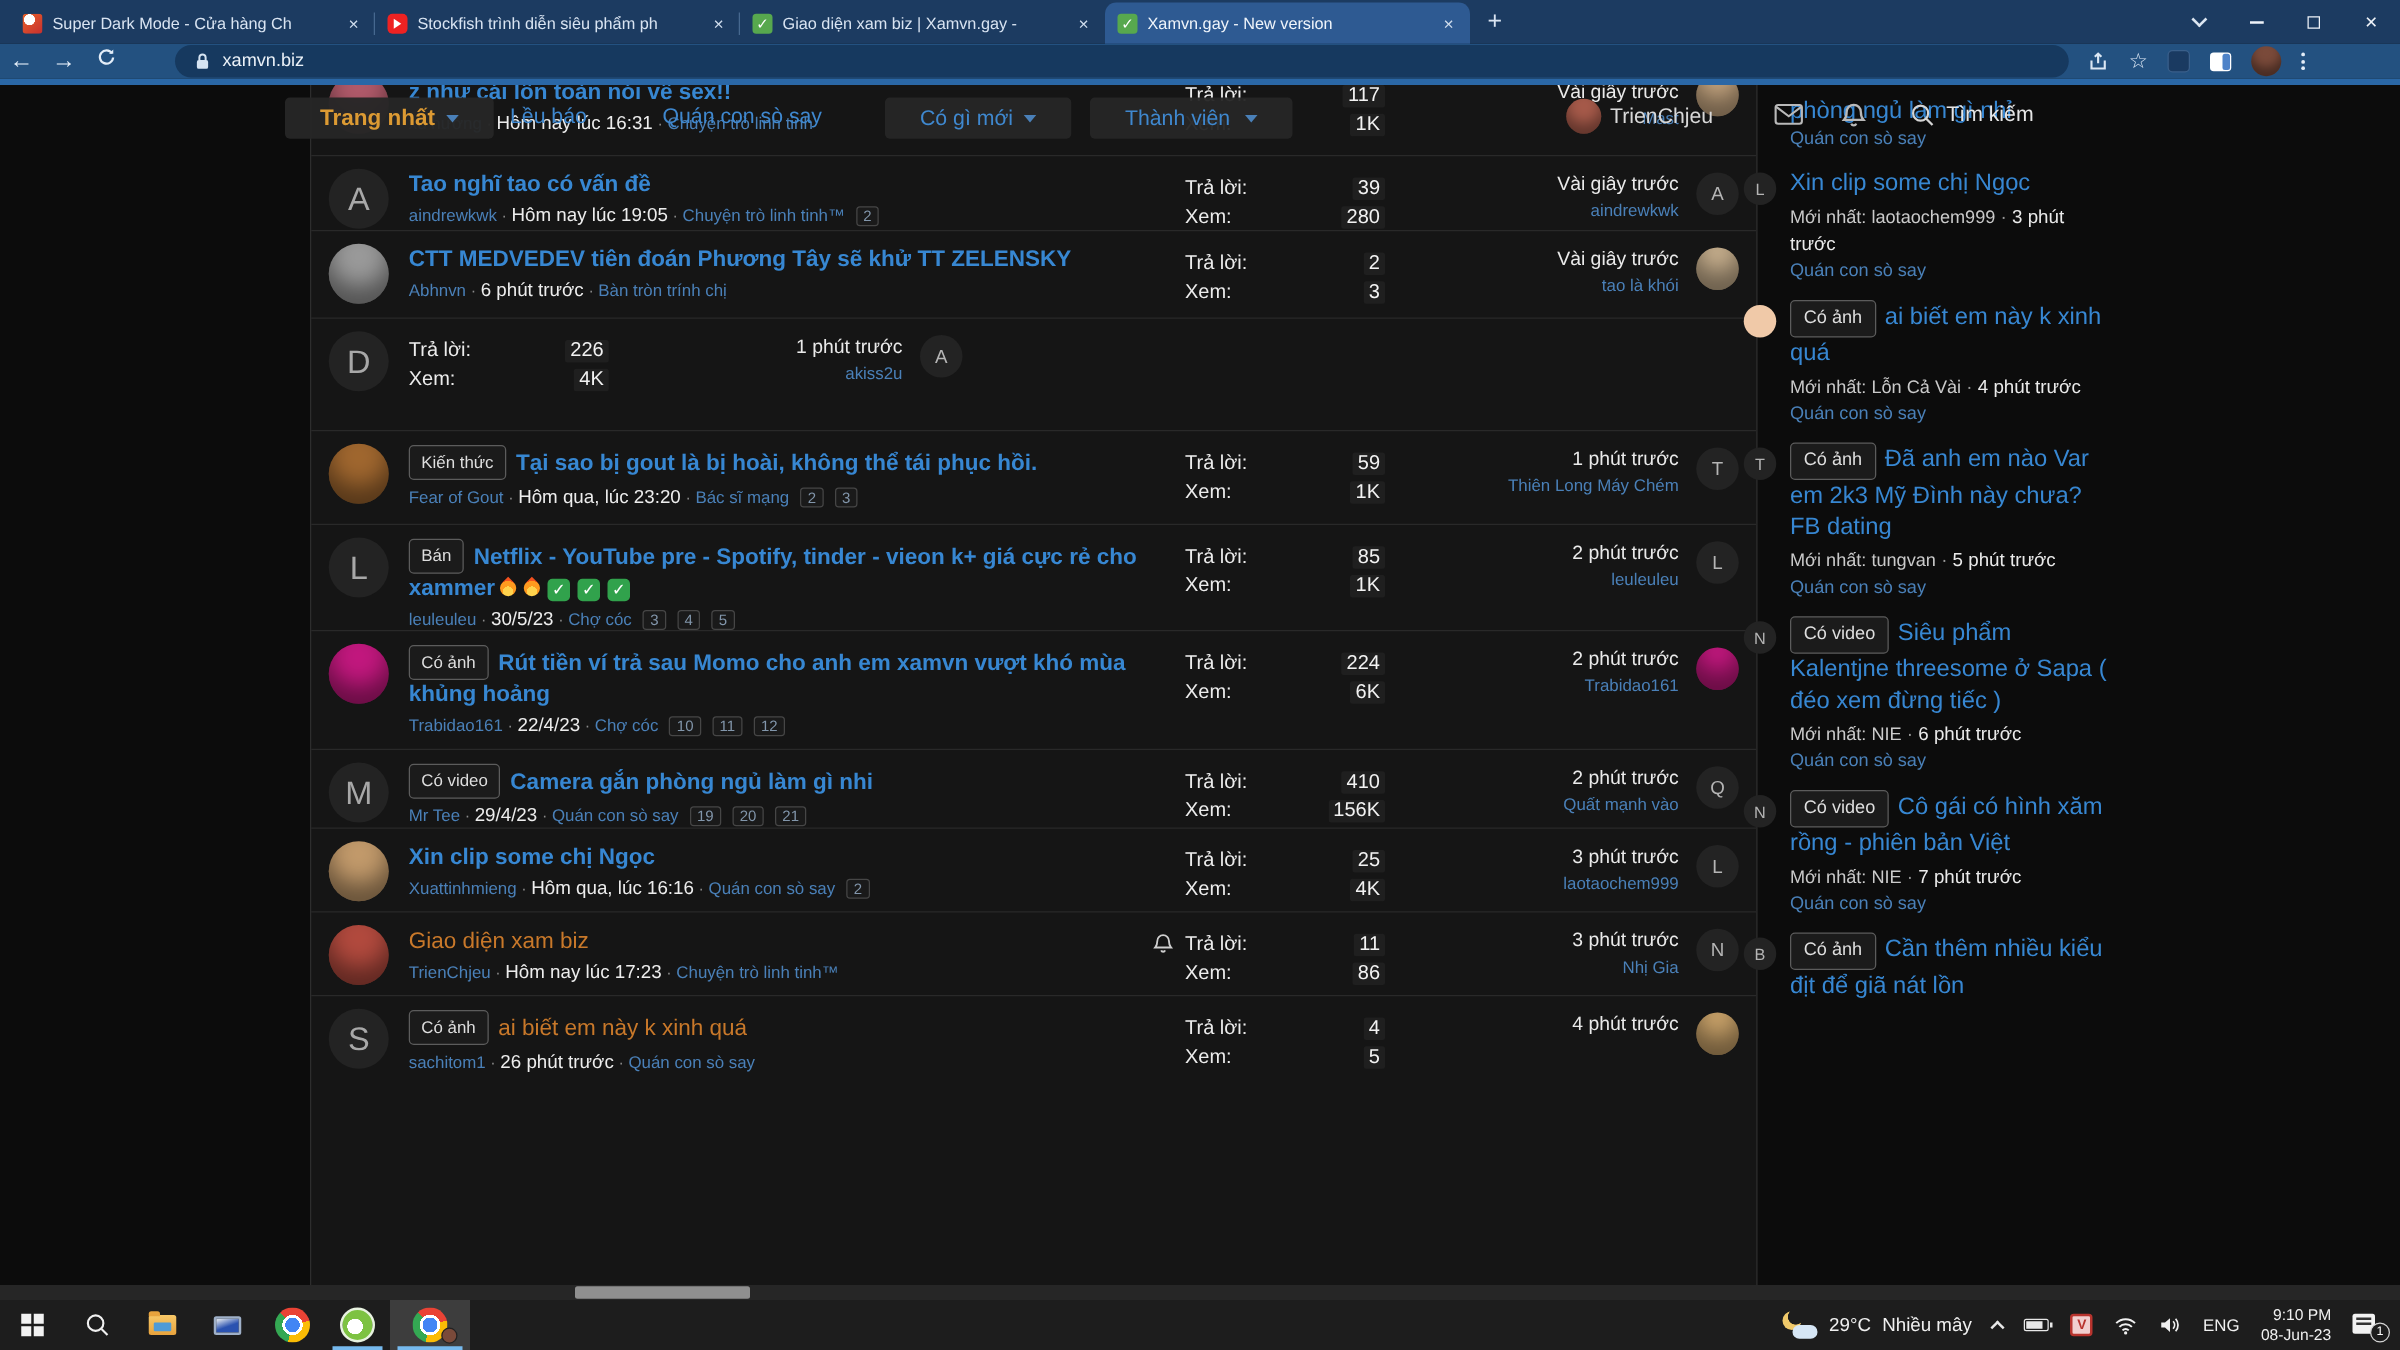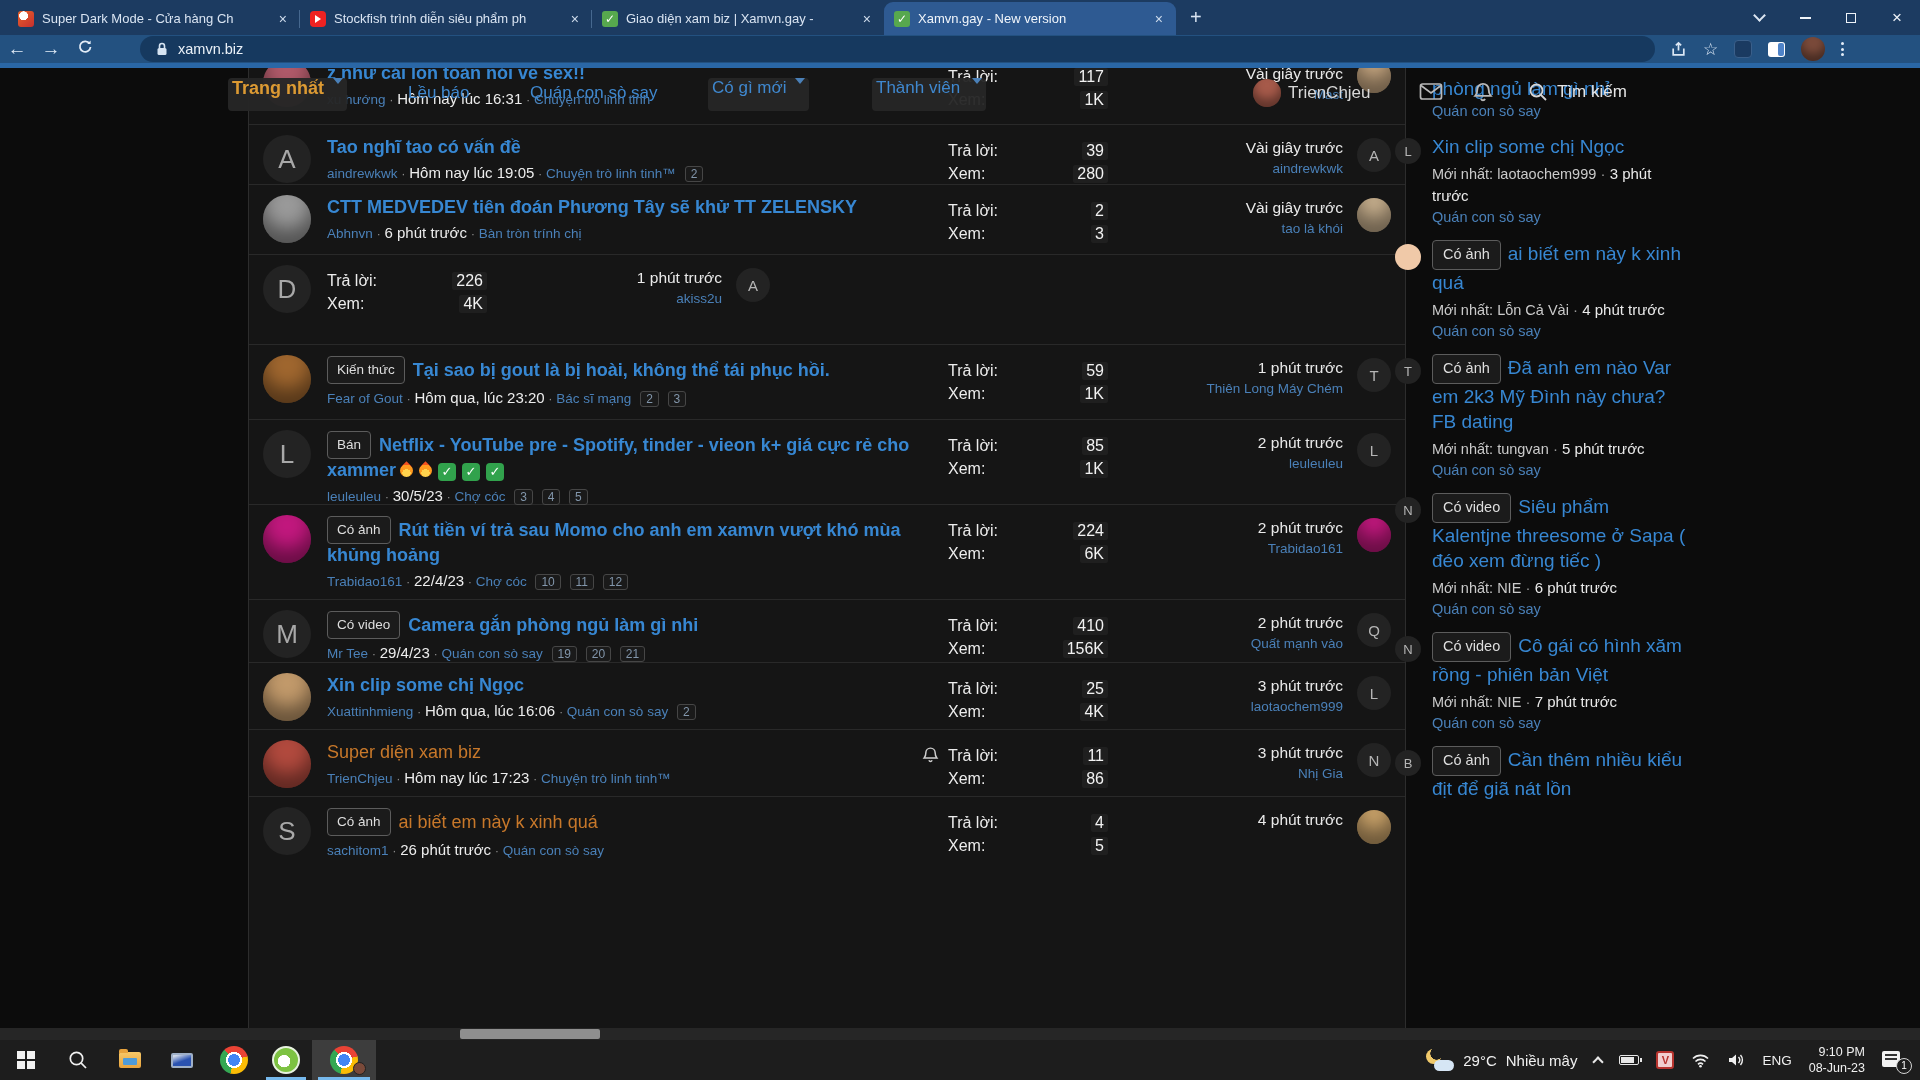--- a/index.html
+++ b/index.html
@@ -70,21 +70,21 @@
   .ltime { font-size:15.5px; color:#eaeaea; }
   .luser { font-size:13.5px; color:#4a80b8; margin-top:4px; }
   .bellic { width:26px; flex:none; padding-top:8px; color:#cfcfcf; }
   .bchip:empty,.pg:empty,.luser:empty,.sbadge:empty,.stime:empty,.slatest:empty,.slab2:empty,.sforum:empty{display:none;}
 
   .ico-fire { display:inline-block; width:13px; height:13px; margin:0 2px -1px 4px; border-radius:50% 0 50% 50%; transform:rotate(-45deg); background:radial-gradient(circle at 35% 65%,#ffd34d 0 35%,#ff9a1f 35% 70%,#f4511e 70% 100%); }
   .ico-check { display:inline-block; width:18px; height:18px; margin:0 2px -3px 4px; border-radius:4px; background:#31a24c; color:#fff; font-size:13px; font-weight:bold; text-align:center; line-height:18px; }
 
   
   .fheader { position:absolute; left:0; top:10px; width:1920px; height:34px; z-index:30; font-size:17px; }
-  .fh-chip { position:absolute; top:0; height:33px; display:flex; gap:9px; background:rgba(38,38,38,.96); border-radius:4px; padding:0 4px; color:#3f88cf; }
+  .fh-chip { position:absolute; top:0; height:33px; display:flex; align-items:center; gap:9px; background:rgba(38,38,38,.96); border-radius:4px; padding:0 28px; color:#3f88cf; }
   .fh-link { position:absolute; top:5px; color:#3f88cf; }
   .fh-orange { color:#dc9a33; font-weight:bold; font-size:18px; }
   .caret { width:0; height:0; border-left:5px solid transparent; border-right:5px solid transparent; border-top:6px solid #4a80b8; }
   .fh-user { position:absolute; left:1253px; top:1px; display:flex; align-items:center; gap:7px; color:#d8d8d8; }
   .fh-user .uav { width:28px; height:28px; border-radius:50%; box-shadow:inset 0 -8px 10px rgba(0,0,0,.4); }
   .fh-ico { position:absolute; top:4px; color:#b9b9b9; }
   .fh-search { position:absolute; left:1528px; top:4px; display:flex; align-items:center; gap:9px; color:#e5e5e5; }
 
   
   .sbar { position:absolute; left:1395px; top:8px; width:300px; }
@@ -448,21 +448,21 @@
           <span>Q</span>
         </div>
     </div>
 
     <div class="trow h67">
       <div class="av l48 photo" style="background: rgb(194, 154, 107);"></div>
       <div class="tmain">
         <div class="ttl"><span class="tlink">Xin clip some chị Ngọc</span></div>
         <div class="tmeta">
           <span class="mlink">Xuattinhmieng</span>
-          <span class="mdate">Hôm qua, lúc 16:06</span>
+          <span class="mdate">Hôm qua, lúc 16:16</span>
           <span class="mlink mforum">Quán con sò say</span>
           <span class="pg">2</span>
         </div>
       </div>
       <div class="tstats">
         <div class="srow">
             <span class="slab">Trả lời:</span>
             <span class="sval">25</span>
           </div>
         <div class="srow">
@@ -475,21 +475,21 @@
         <div class="luser">laotaochem999</div>
       </div>
       <div class="av l34">
           <span>L</span>
         </div>
     </div>
 
     <div class="trow h67">
       <div class="av l48 photo" style="background: rgb(178, 74, 62);"></div>
       <div class="tmain">
-        <div class="ttl read"><span class="tlink">Super diện xam biz</span></div>
+        <div class="ttl read"><span class="tlink">Giao diện xam biz</span></div>
         <div class="tmeta">
           <span class="mlink">TrienChjeu</span>
           <span class="mdate">Hôm nay lúc 17:23</span>
           <span class="mlink mforum">Chuyện trò linh tinh™</span>
         </div>
       </div>
       <div class="bellic">
         <svg width="17" height="18" viewBox="0 0 16 17">
             <path d="M8 2 a4.4 4.4 0 0 1 4.4 4.4 c0 3.2 1.1 4.3 1.6 4.9 H2 c.5-.6 1.6-1.7 1.6-4.9 A4.4 4.4 0 0 1 8 2 Z" fill="none" stroke="#cfcfcf" stroke-width="1.4"></path>
             <path d="M6.5 13.5 a1.6 1.6 0 0 0 3 0" fill="none" stroke="#cfcfcf" stroke-width="1.4"></path>

